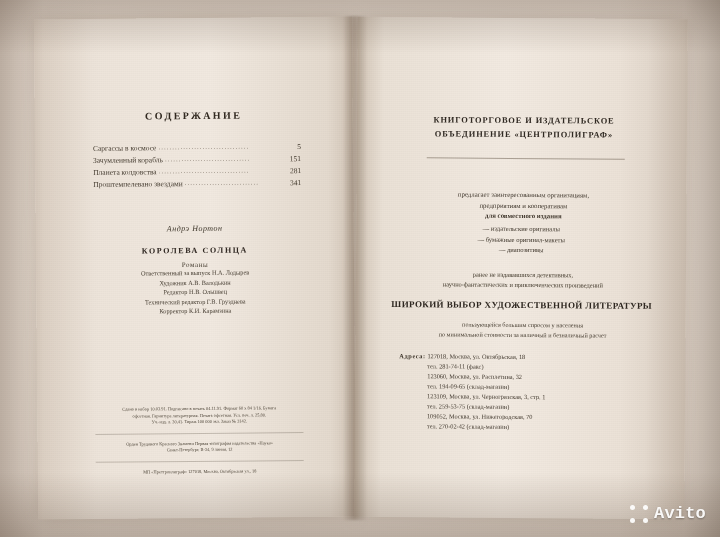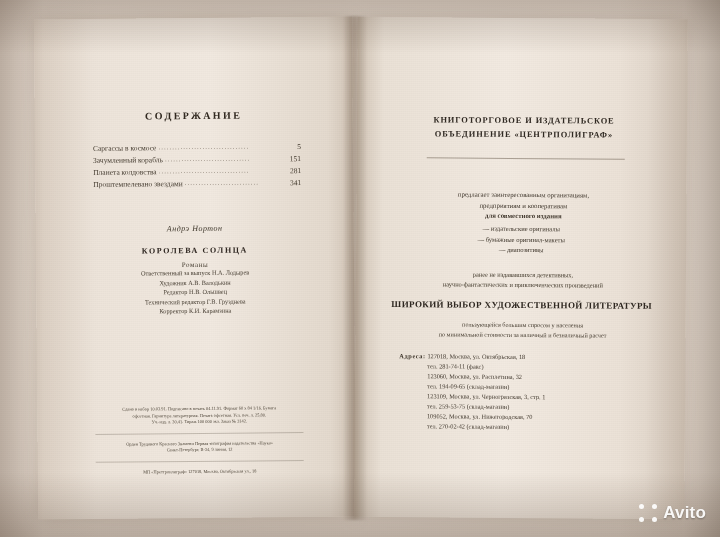--- a/index.html
+++ b/index.html
@@ -275,21 +275,21 @@
   
   .watermark {
     position: absolute;
     right: 14px;
     bottom: 14px;
     display: flex;
     align-items: center;
     gap: 6px;
     color: #ffffff;
     opacity: 0.92;
-    font-family: Liberation Sans, sans-serif;
+    font-family: Liberation Mono, monospace;
     font-size: 17px;
     font-weight: bold;
     letter-spacing: 0.2px;
     text-shadow: 0 1px 2px rgba(0,0,0,0.35);
   }
   .watermark .dots {
     position: relative;
     width: 18px;
     height: 18px;
   }

